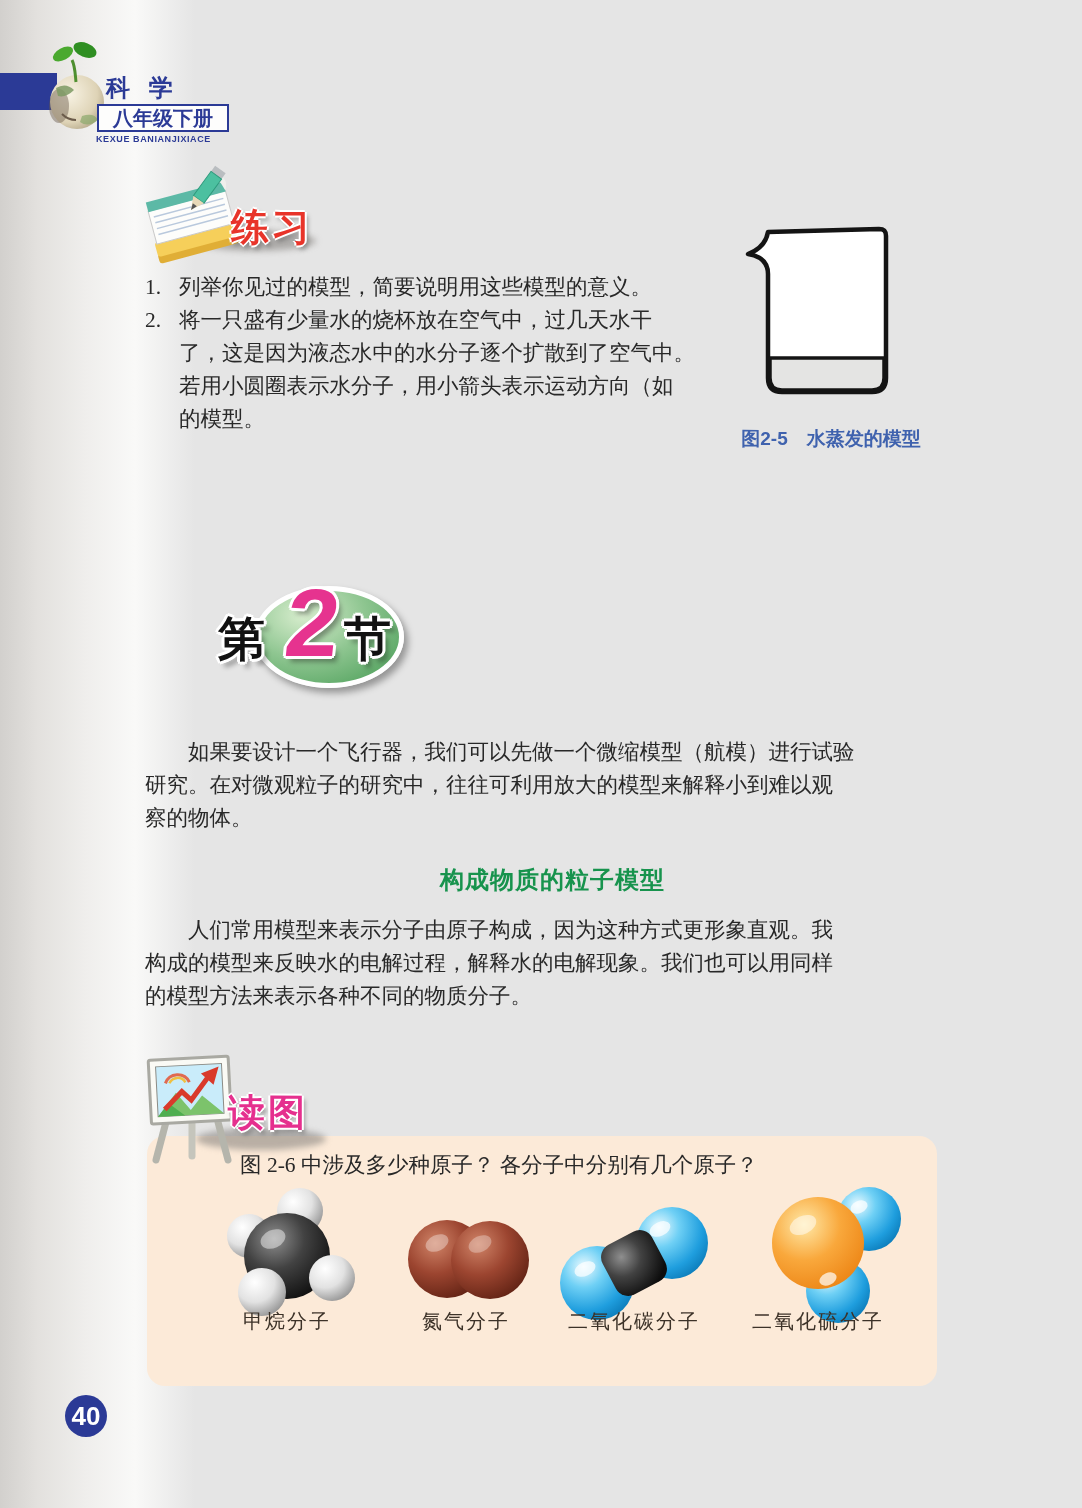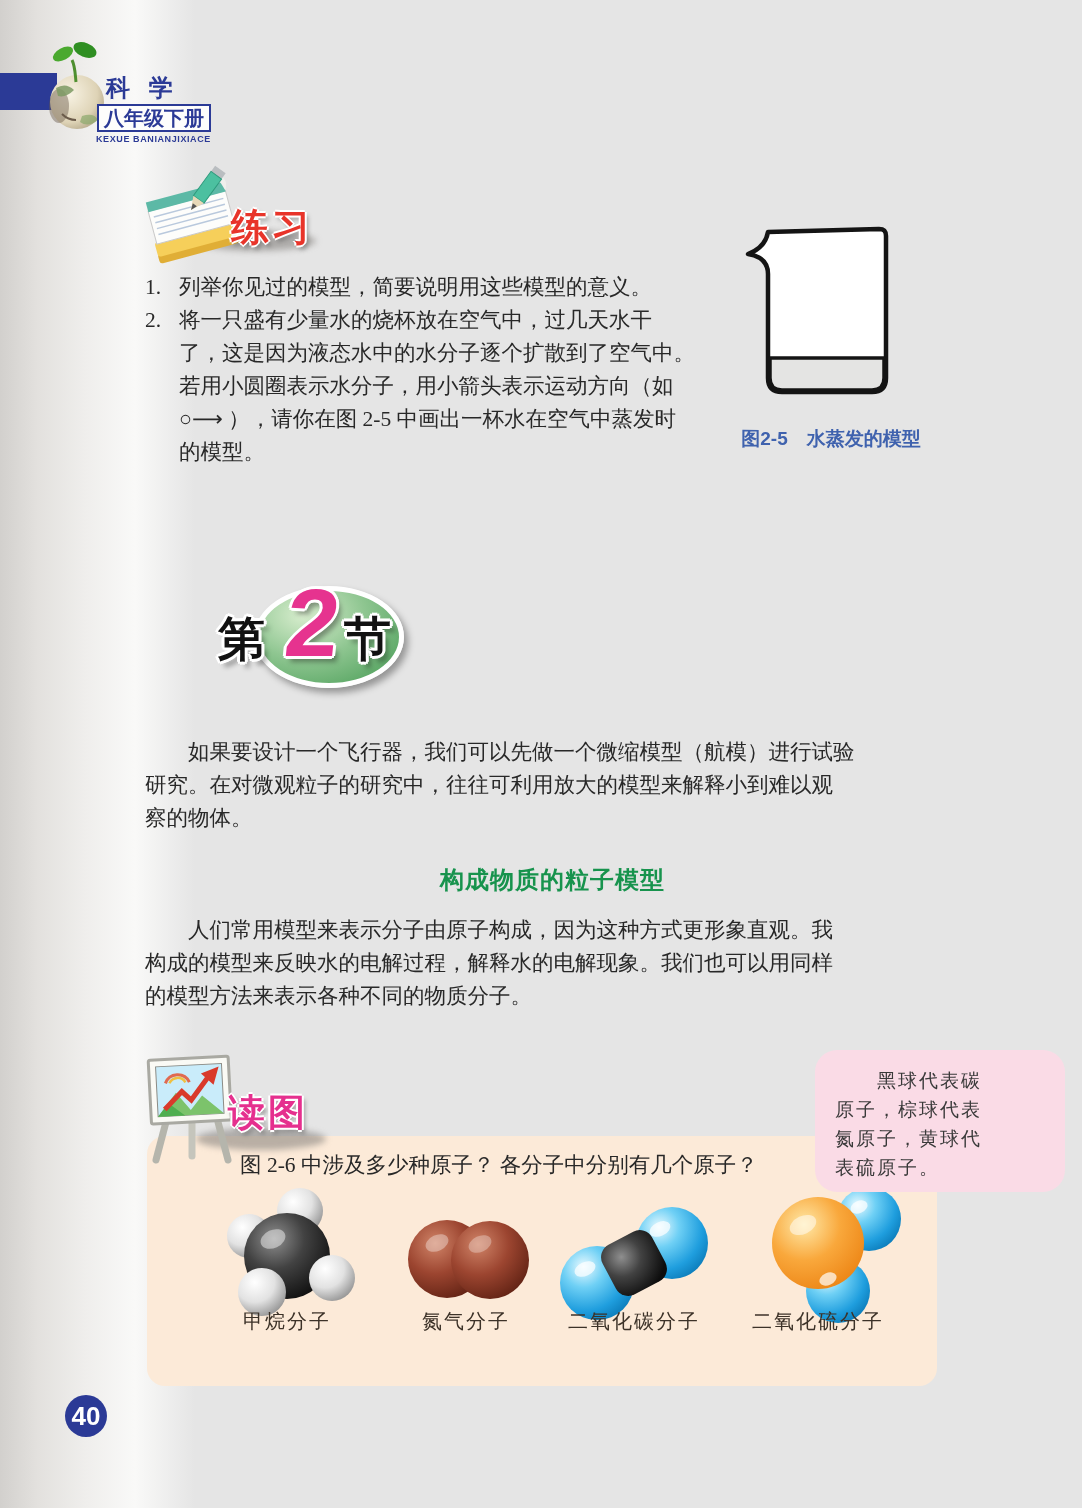--- a/index.html
+++ b/index.html
@@ -8,21 +8,21 @@
   .abs{position:absolute;}
   
   .spine{left:0;top:0;width:195px;height:100%;
          background:linear-gradient(90deg,#d2d0cd 0px,#e3e1de 38px,#efeeec 85px,#f9f9f8 135px,rgba(252,252,251,0) 195px);}
   
   .blue-bar{left:0;top:73px;width:57px;height:37px;background:#2b3a96;}
   .series-title{left:106px;top:72px;font-family:"Liberation Sans",sans-serif;font-weight:bold;
                 font-size:24px;color:#2b3a96;letter-spacing:6px;white-space:pre;}
   .series-badge{left:97px;top:104px;border:2px solid #2b3a96;background:#fdfdfc;color:#2b3a96;
                 font-family:"Liberation Sans",sans-serif;font-weight:bold;font-size:20px;
-                padding:0 5px;line-height:24px;white-space:pre;}
+                padding:0 14px;line-height:24px;white-space:pre;}
   .series-rom{left:96px;top:134px;font-family:"Liberation Sans",sans-serif;font-weight:bold;
               font-size:9px;color:#2b3a96;letter-spacing:0.6px;white-space:pre;}
   
   .blob{border-radius:50%;background:rgba(130,126,122,.55);filter:blur(3px);}
   
   .practice-label{left:231px;top:202px;font-family:"Liberation Sans",sans-serif;font-weight:bold;
        font-size:38px;color:#e8342a;letter-spacing:3px;
        text-shadow:-2px 0 #fff,2px 0 #fff,0 -2px #fff,0 2px #fff,3px 4px 4px rgba(90,90,90,.55);}
   .reading-label{left:228px;top:1088px;font-family:Liberation Serif, serif;font-weight:bold;
        font-size:37px;color:#e5308e;letter-spacing:3px;
@@ -124,21 +124,20 @@
       <div>
         <div class="tline">列举你见过的模型，简要说明用这些模型的意义。</div>
       </div>
     </div>
     <div class="list-item">
       <div class="list-num">2.</div>
       <div>
         <div class="tline">将一只盛有少量水的烧杯放在空气中，过几天水干</div>
         <div class="tline">了，这是因为液态水中的水分子逐个扩散到了空气中。</div>
         <div class="tline">若用小圆圈表示水分子，用小箭头表示运动方向（如</div>
-        <div class="tline">○⟶ ），请你在图 2-5 中画出一杯水在空气中蒸发时</div>
         <div class="tline">的模型。</div>
       </div>
     </div>
   </div>
 
   <svg class="abs" style="left:736px;top:220px;" width="165" height="190" viewBox="0 0 165 190">
     <path d="M32 12 L143 9 C148 9 150 11 150 16 L150 158 Q150 172 136 172 L46 172 Q32 172 32 158 L32 54 C32 42 25 36 12 34 C23 30 30 23 32 12 Z" fill="#ffffff" stroke="#141414" stroke-width="4.5" stroke-linejoin="round"></path>
     <path d="M34 138 L148 138 L148 158 Q148 170 136 170 L46 170 Q34 170 34 158 Z" fill="#e4e4e3" stroke="#141414" stroke-width="3.5" stroke-linejoin="round"></path>
   </svg>
   <div class="abs fig25-caption">图2-5　水蒸发的模型</div>
@@ -247,22 +246,16 @@
       <path d="M22 28 a13 13 0 0 1 24 0" stroke="#e06a4f" stroke-width="3" fill="none"></path>
       <path d="M26 28 a9 9 0 0 1 16 0" stroke="#f0c040" stroke-width="2.5" fill="none"></path>
       <path d="M13 61 L32 38 L46 56 L58 42 L79 61 Z" fill="#7cc36b"></path>
       <path d="M13 61 L24 48 L40 61 Z" fill="#4fae4f"></path>
       <path d="M20 54 L38 37 L47 46 L64 25" stroke="#d93a2b" stroke-width="5" fill="none"></path>
       <polygon points="58,20 76,14 70,32" fill="#d93a2b"></polygon>
     </g>
   </svg>
   <div class="abs reading-label">读图</div>
 
-  <div class="abs callout">
-    <div class="cline">　　黑球代表碳</div>
-    <div class="cline">原子，棕球代表</div>
-    <div class="cline">氮原子，黄球代</div>
-    <div class="cline">表硫原子。</div>
-  </div>
 
   <div class="abs pagenum">40</div>
 
 </div>
 
 </body></html>

